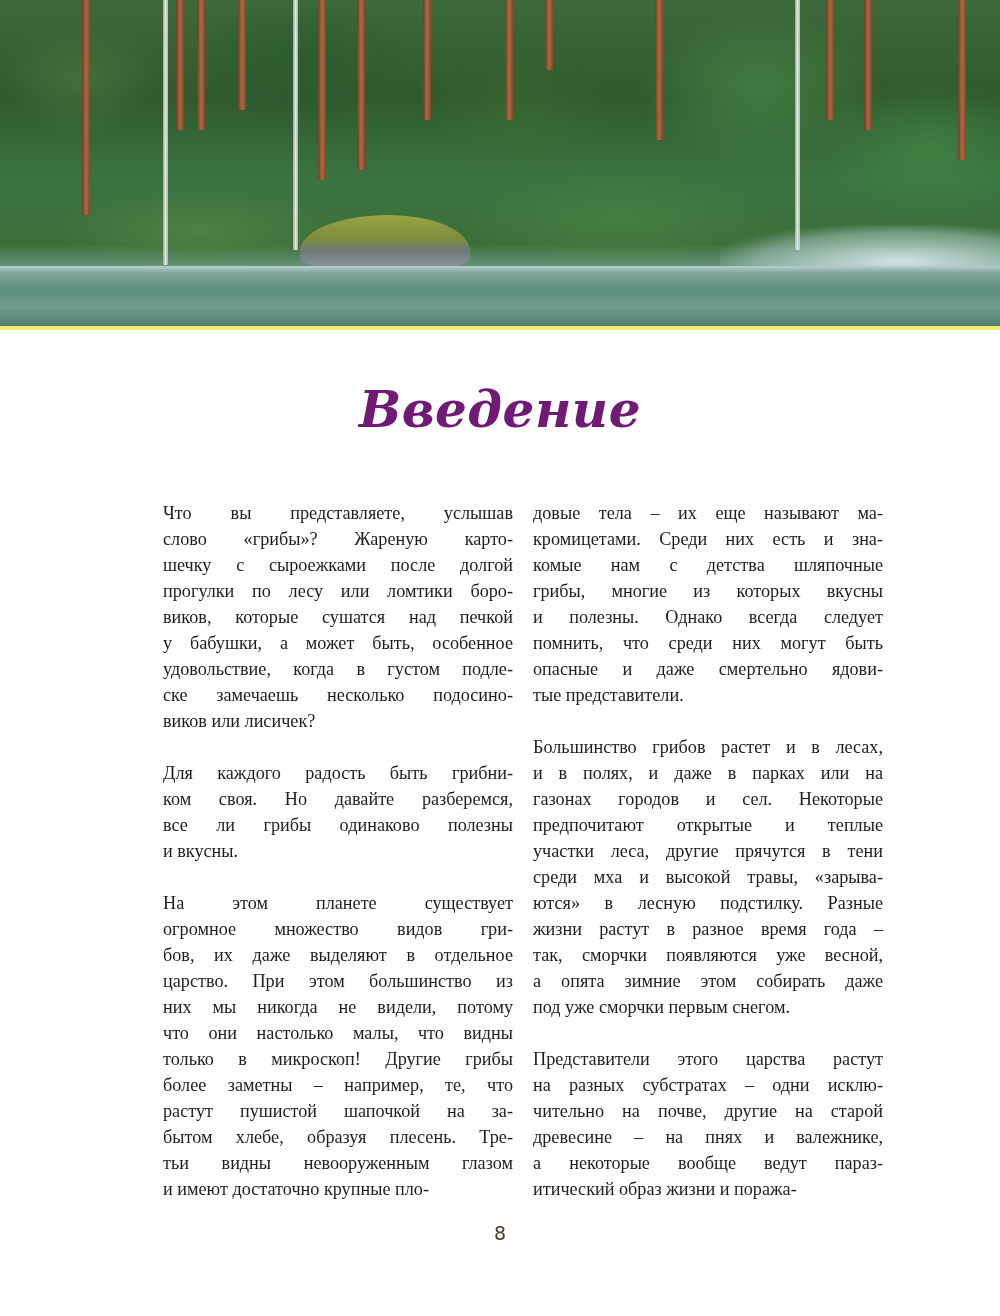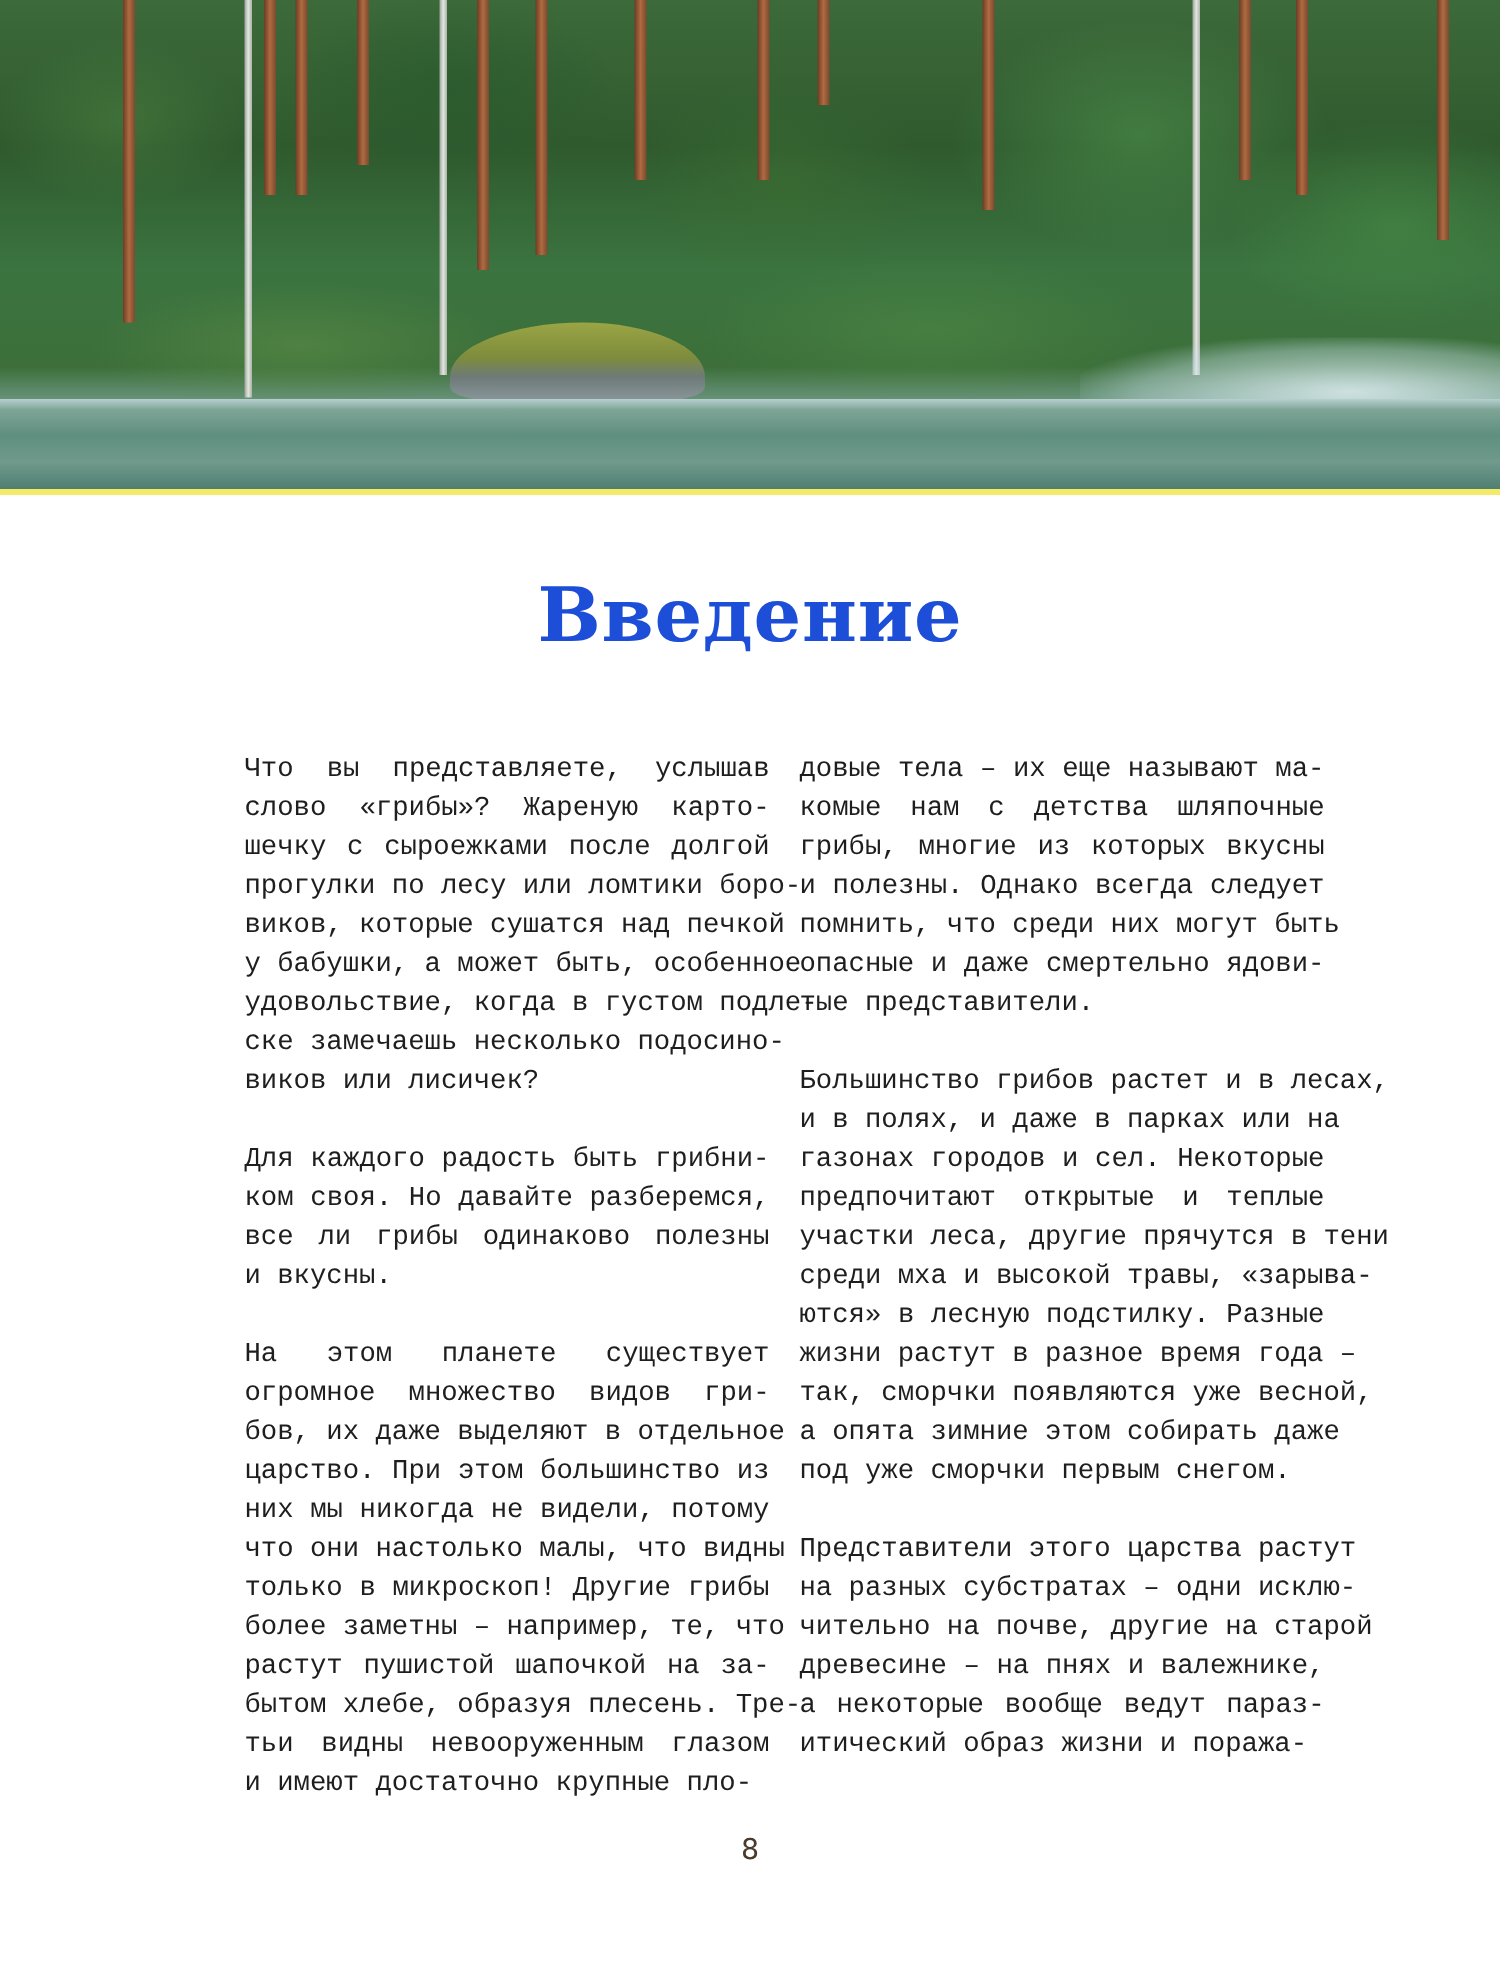--- a/index.html
+++ b/index.html
@@ -22,30 +22,30 @@
   .rock { position: absolute; left: 300px; top: 215px; width: 170px; height: 52px; border-radius: 60% 55% 20% 20% / 80% 80% 20% 20%;
     background: linear-gradient(180deg, #9aa544 0%, #7e8c3c 45%, #6d7a78 70%, #8a9699 100%); }
   .mist { position: absolute; left: 720px; top: 225px; width: 300px; height: 60px;
     background: radial-gradient(ellipse at 60% 60%, rgba(225,240,245,.85), rgba(200,225,235,.4) 55%, transparent 75%); }
   .water { position: absolute; left: 0; top: 266px; width: 1000px; height: 60px;
     background: linear-gradient(180deg, #b8cfd0 0%, #7ea596 12%, #5f8f7f 40%, #6f9a8c 70%, #4f7f72 100%); }
   .yellow-rule { position: absolute; left: 0; top: 326px; width: 1000px; height: 4px; background: #f4ea6a; }
 
   
   .title { position: absolute; left: 0; top: 380px; width: 1000px; text-align: center;
-    font-family: "DejaVu Serif", "Liberation Serif", serif; font-weight: bold;
-    font-size: 50px; color: #1d4ed8; letter-spacing: 0.5px; }
+    font-family: "DejaVu Serif", "Liberation Serif", serif; font-style: italic; font-weight: bold;
+    font-size: 50px; color: #701a75; letter-spacing: 0.5px; }
 
   
   .column { position: absolute; top: 500px; width: 350px; }
   .col-left { left: 163px; }
   .col-right { left: 533px; }
   .para { margin: 0 0 26px 0; }
   .line { display: block; height: 26px; line-height: 26px; font-size: 18.2px; color: #1e1e1e;
-    font-family: Liberation Mono, monospace;
+    font-family: Liberation Serif, serif;
     text-align: justify; text-align-last: justify; white-space: nowrap; }
   .line.last { text-align-last: left; }
 
   .page-number { position: absolute; left: 0; top: 1222px; width: 1000px; text-align: center;
     font-family: "DejaVu Sans", "Liberation Sans", sans-serif; font-size: 19px; color: #4a3a2a; }
 </style>
 </head>
 <body>
 
 <div class="banner">
@@ -103,20 +103,21 @@
       <span class="line">более заметны – например, те, что</span>
       <span class="line">растут пушистой шапочкой на за-</span>
       <span class="line">бытом хлебе, образуя плесень. Тре-</span>
       <span class="line">тьи видны невооруженным глазом</span>
       <span class="line last">и имеют достаточно крупные пло-</span>
     </p>
   </div>
 <div class="column col-right" id="col-right">
     <p class="para">
       <span class="line">довые тела – их еще называют ма-</span>
+      <span class="line">кромицетами. Среди них есть и зна-</span>
       <span class="line">комые нам с детства шляпочные</span>
       <span class="line">грибы, многие из которых вкусны</span>
       <span class="line">и полезны. Однако всегда следует</span>
       <span class="line">помнить, что среди них могут быть</span>
       <span class="line">опасные и даже смертельно ядови-</span>
       <span class="line last">тые представители.</span>
     </p>
     <p class="para">
       <span class="line">Большинство грибов растет и в лесах,</span>
       <span class="line">и в полях, и даже в парках или на</span>

